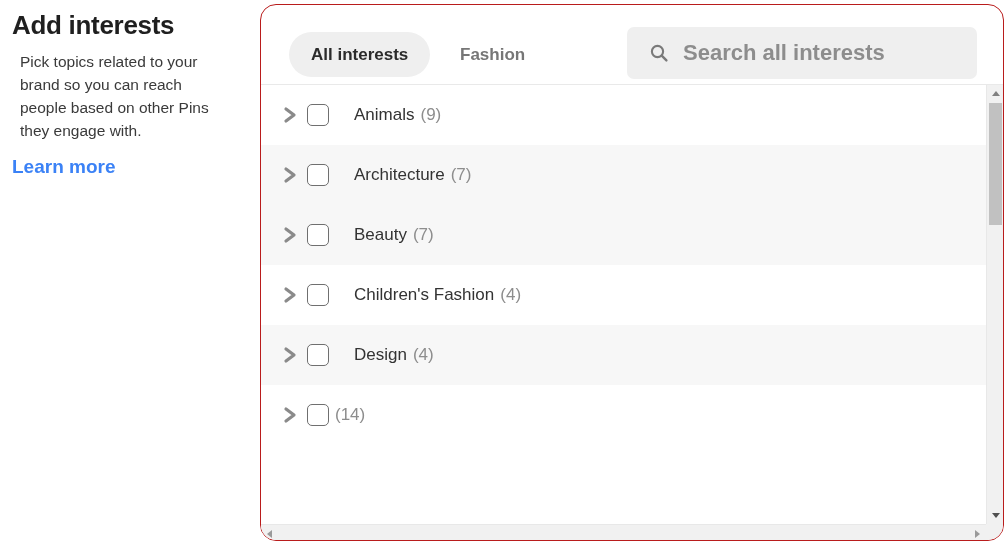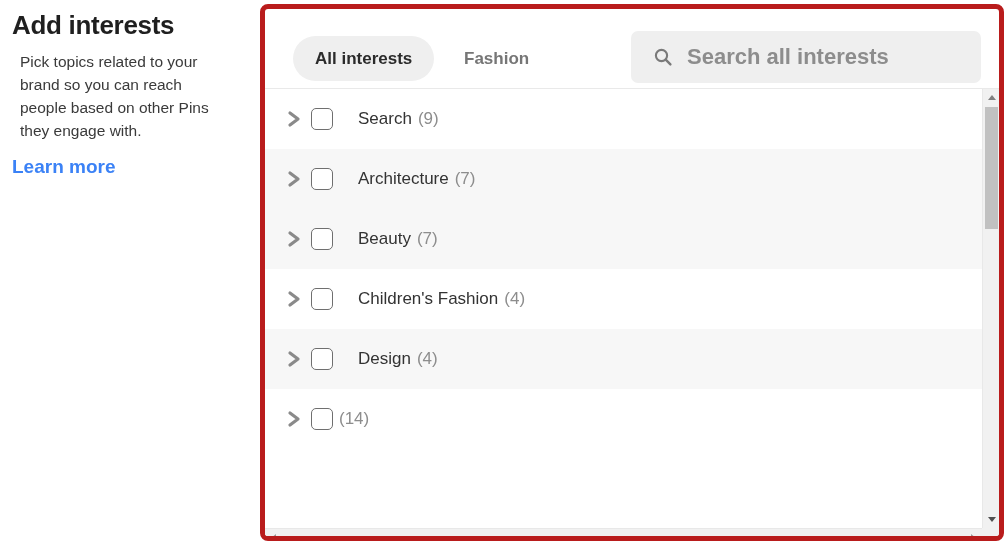--- a/index.html
+++ b/index.html
@@ -46,22 +46,22 @@
     cursor: pointer;
   }
 
   
   #interests-card {
     position: absolute;
     left: 260px;
     top: 4px;
     width: 744px;
     height: 537px;
-    border: 5px solid #b91c1c;
-    border-radius: 8px;
+    border: 1px solid #b91c1c;
+    border-radius: 16px;
     box-sizing: border-box;
     background: #ffffff;
     overflow: hidden;
   }
 
   
   #toolbar {
     position: relative;
     height: 80px;
     border-bottom: 1px solid #e9e9e9;
@@ -278,21 +278,21 @@
 
     <div id="list-scroll">
 
       <div class="interest-row">
         <span class="row-chevron">
           <svg width="15" height="20" viewBox="0 0 15 20" aria-hidden="true">
             <polyline points="3,4 11,10 3,16" fill="none" stroke="#8a8a8a" stroke-width="3.2" stroke-linecap="round" stroke-linejoin="round"></polyline>
           </svg>
         </span>
         <span class="row-checkbox"></span>
-        <span class="row-label">Search</span>
+        <span class="row-label">Animals</span>
         <span class="row-count">(9)</span>
       </div>
 
       <div class="interest-row alt">
         <span class="row-chevron">
           <svg width="15" height="20" viewBox="0 0 15 20" aria-hidden="true">
             <polyline points="3,4 11,10 3,16" fill="none" stroke="#8a8a8a" stroke-width="3.2" stroke-linecap="round" stroke-linejoin="round"></polyline>
           </svg>
         </span>
         <span class="row-checkbox"></span>

